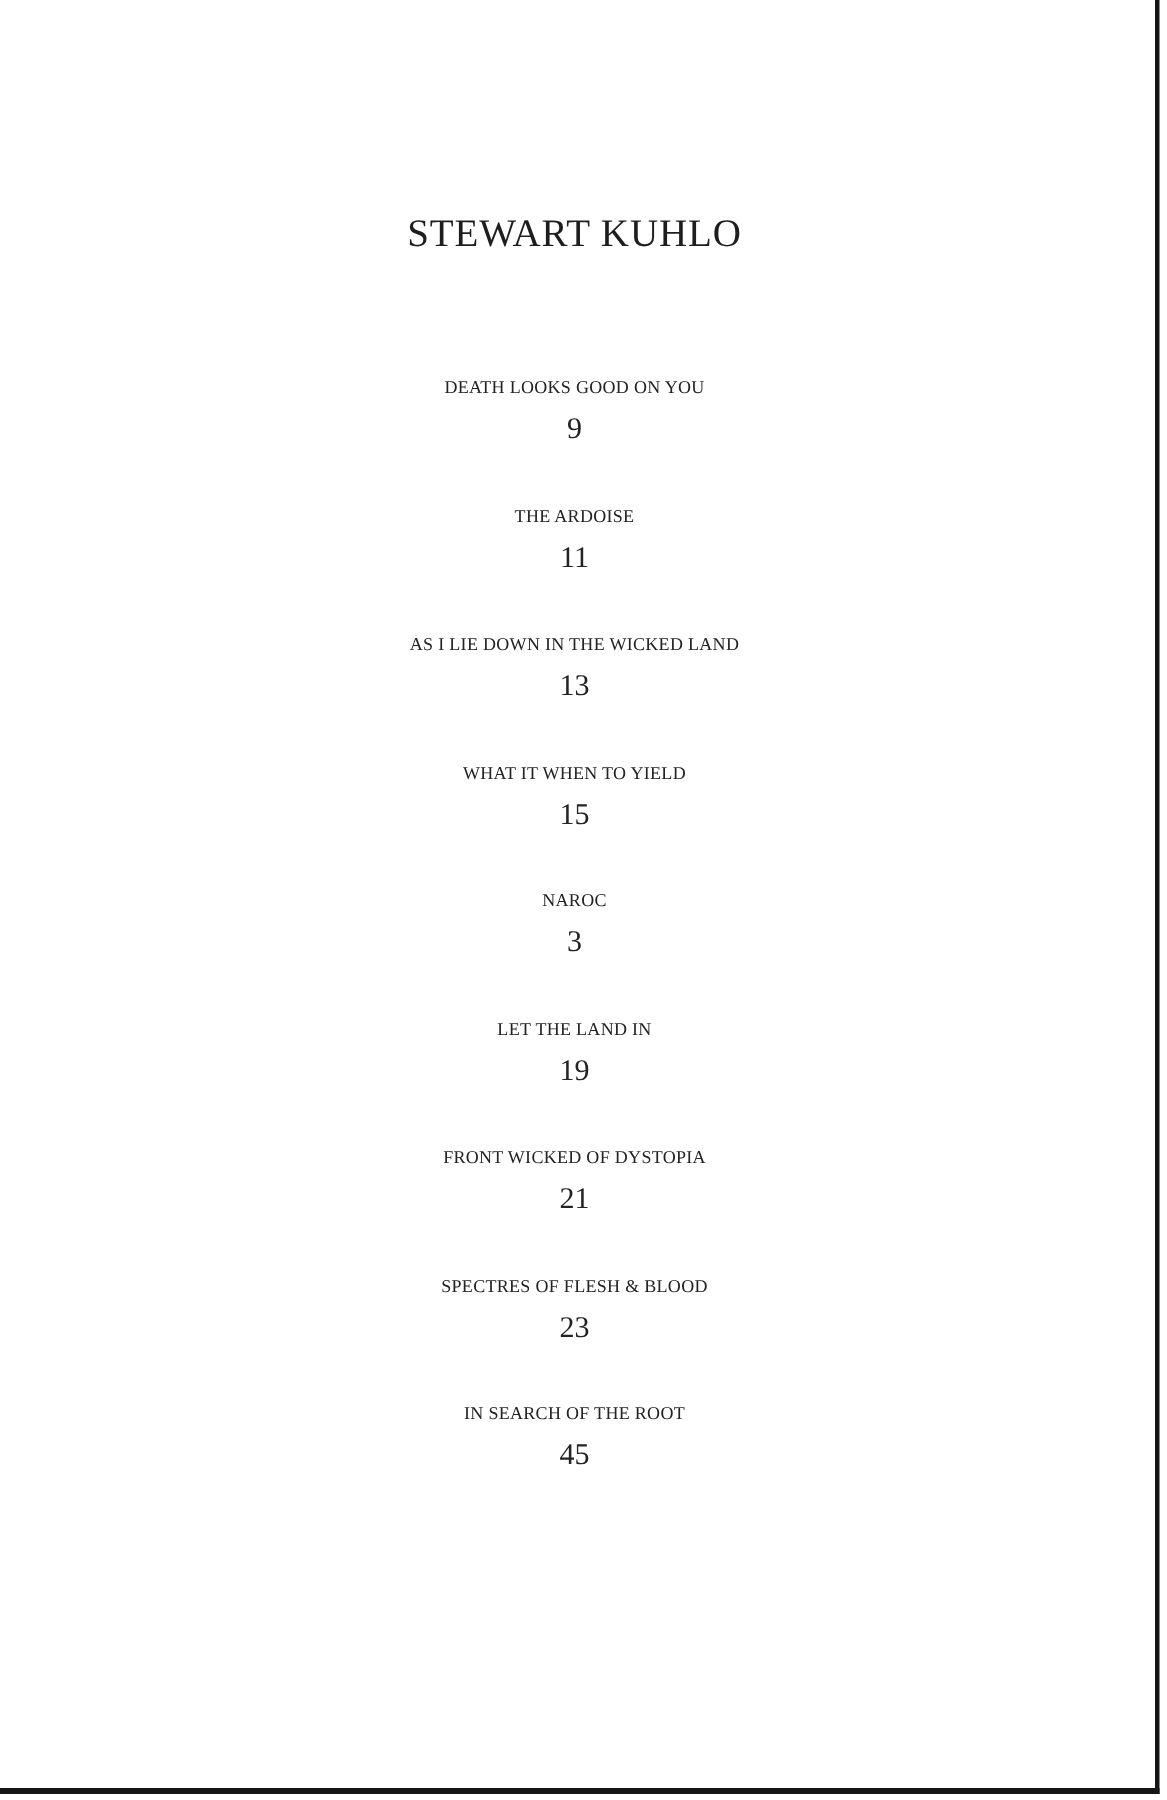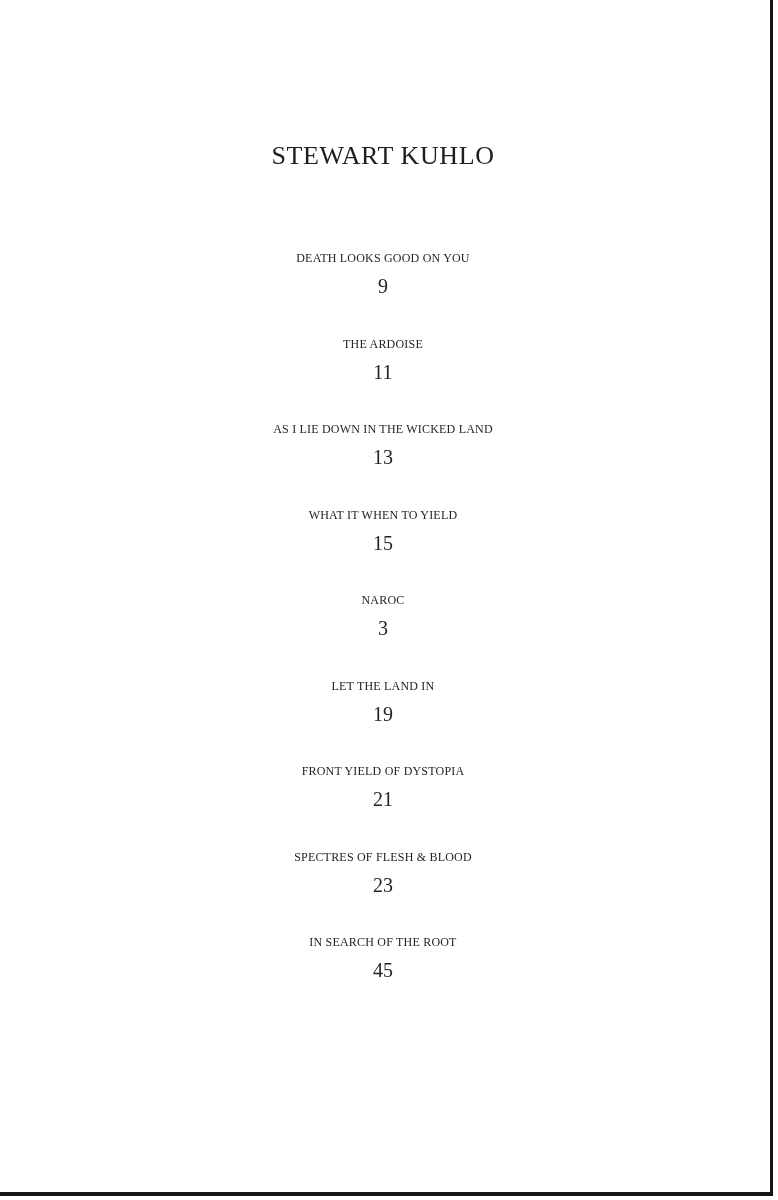--- a/index.html
+++ b/index.html
@@ -101,21 +101,21 @@
       <div class="toc-title">NAROC</div>
       <div class="toc-page">3</div>
     </div>
 
     <div class="toc-entry">
       <div class="toc-title">LET THE LAND IN</div>
       <div class="toc-page">19</div>
     </div>
 
     <div class="toc-entry">
-      <div class="toc-title">FRONT YIELD OF DYSTOPIA</div>
+      <div class="toc-title">FRONT WICKED OF DYSTOPIA</div>
       <div class="toc-page">21</div>
     </div>
 
     <div class="toc-entry">
       <div class="toc-title">SPECTRES OF FLESH &amp; BLOOD</div>
       <div class="toc-page">23</div>
     </div>
 
     <div class="toc-entry">
       <div class="toc-title">IN SEARCH OF THE ROOT</div>

